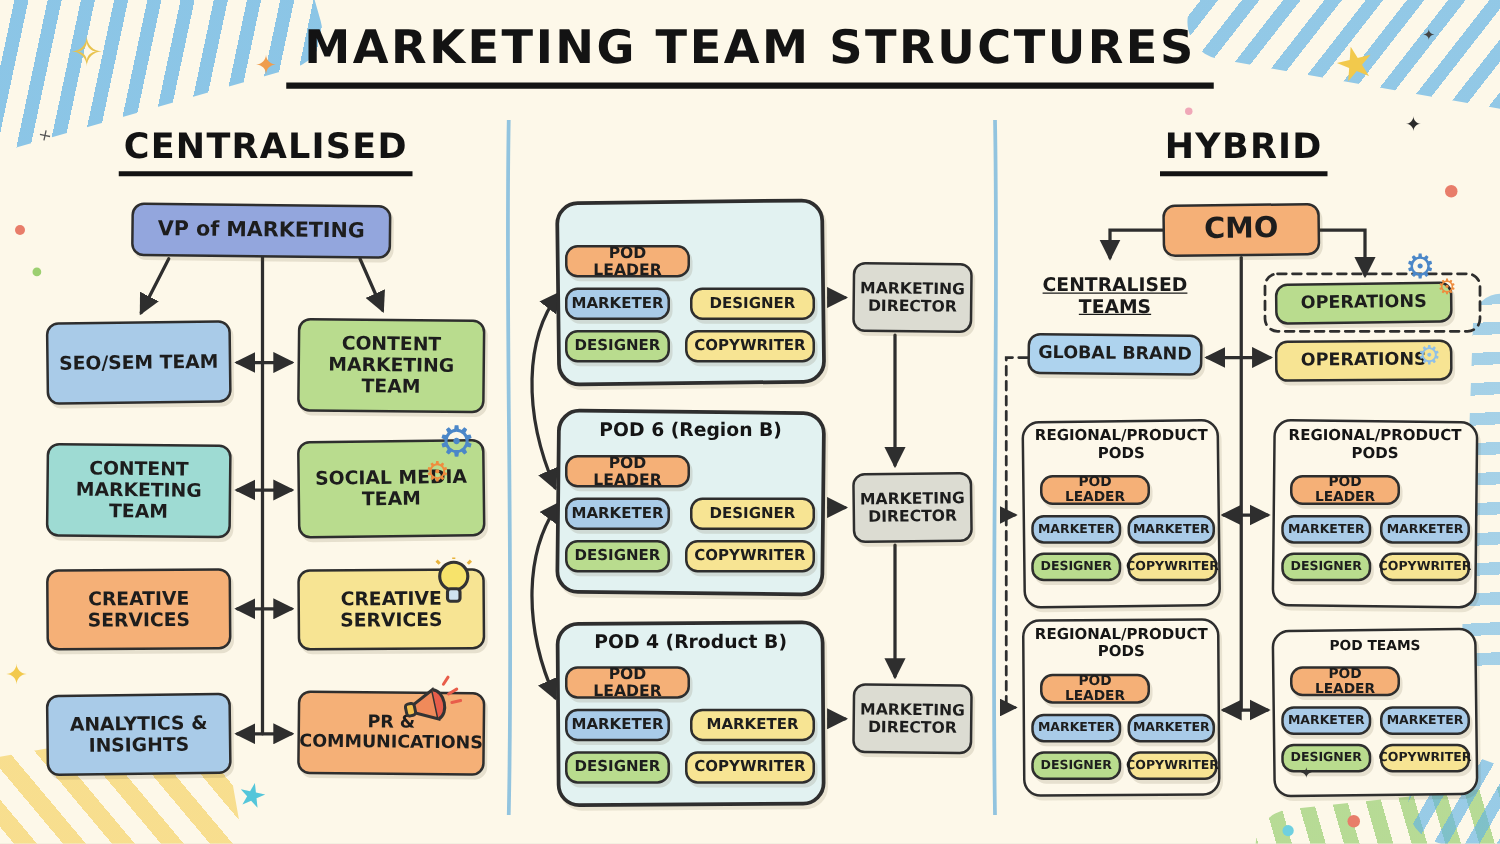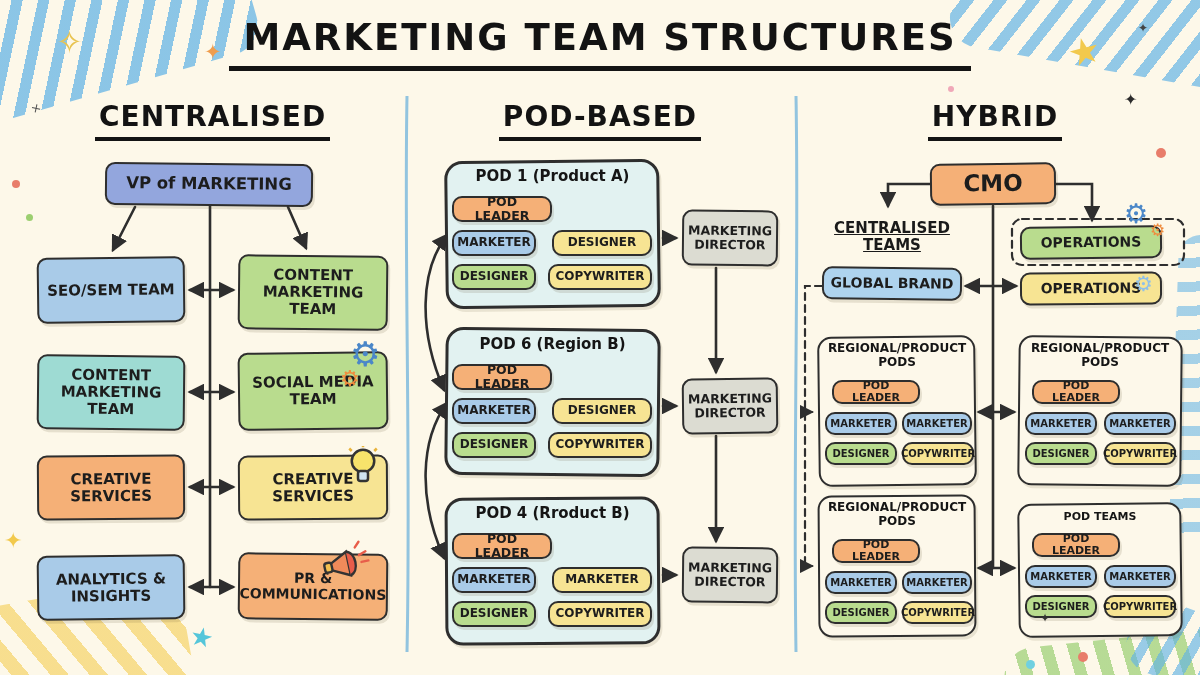--- a/index.html
+++ b/index.html
@@ -147,26 +147,22 @@
     <circle cx="12" cy="12" r="9" fill="#f7e36b" stroke="#333" stroke-width="2"></circle>
     <rect x="8" y="20" width="8" height="8" rx="2" fill="#cfe3f0" stroke="#333" stroke-width="2"></rect>
   </svg>
   <svg class="iconsvg" style="left:322px;top:542px;transform:rotate(-12deg);" width="48" height="44" viewBox="0 0 40 36">
     <path d="M6 16 L22 8 L22 28 L6 20 Z" fill="#f08a5a" stroke="#333" stroke-width="2"></path>
     <path d="M22 8 C30 10 30 26 22 28" fill="#e85d4a" stroke="#333" stroke-width="2"></path>
     <rect x="2" y="14" width="6" height="8" rx="2" fill="#f3c04f" stroke="#333" stroke-width="2"></rect>
     <path d="M30 6 L34 2 M32 13 L38 11 M33 19 L39 19" stroke="#e85d4a" stroke-width="2" stroke-linecap="round" fill="none"></path>
   </svg>
 
-  <div class="hd" style="left:490px;top:100px;width:220px;">
-    <span class="u-orange">POD-BASED</span>
-  </div>
 
   <div class="pod r1" style="left:445px;top:160px;width:215px;height:148px;"></div>
-  <div class="ptitle" style="left:445px;top:168px;width:215px;font-size:15px;">POD 1 (Product A)</div>
   <div class="bx c-orange" style="left:452px;top:196px;width:100px;height:26px;font-size:12.5px;">POD LEADER</div>
   <div class="bx c-blue" style="left:452px;top:230px;width:84px;height:26px;font-size:12px;">MARKETER</div>
   <div class="bx c-yellow" style="left:552px;top:230px;width:100px;height:26px;font-size:12px;">DESIGNER</div>
   <div class="bx c-green" style="left:452px;top:264px;width:84px;height:26px;font-size:12px;">DESIGNER</div>
   <div class="bx c-yellow" style="left:548px;top:264px;width:104px;height:26px;font-size:12px;">COPYWRITER</div>
   <div class="bx c-gray r2" style="left:682px;top:210px;width:96px;height:56px;font-size:12.5px;">MARKETING DIRECTOR</div>
 
   <div class="pod r2" style="left:445px;top:328px;width:215px;height:148px;"></div>
   <div class="ptitle" style="left:445px;top:336px;width:215px;font-size:15px;">POD 6 (Region B)</div>
   <div class="bx c-orange" style="left:452px;top:364px;width:100px;height:26px;font-size:12.5px;">POD LEADER</div>

